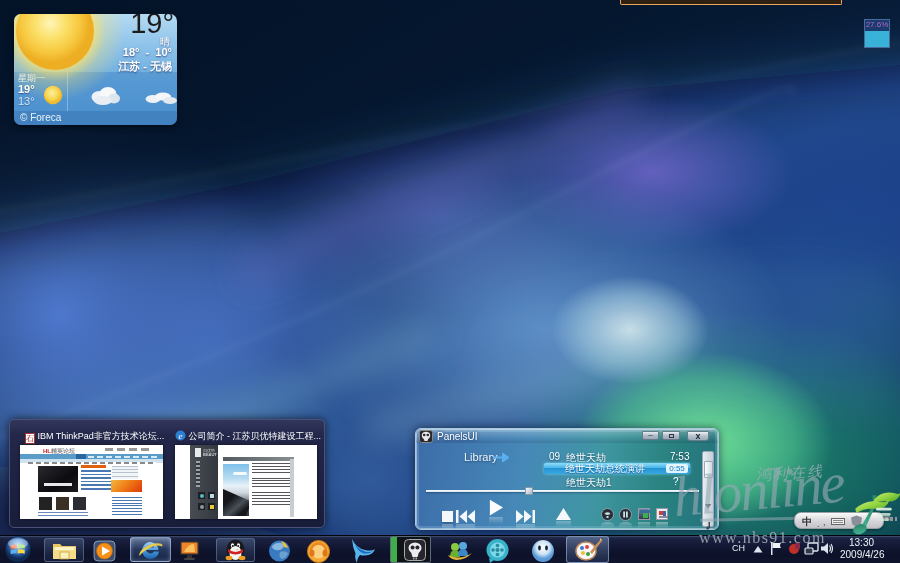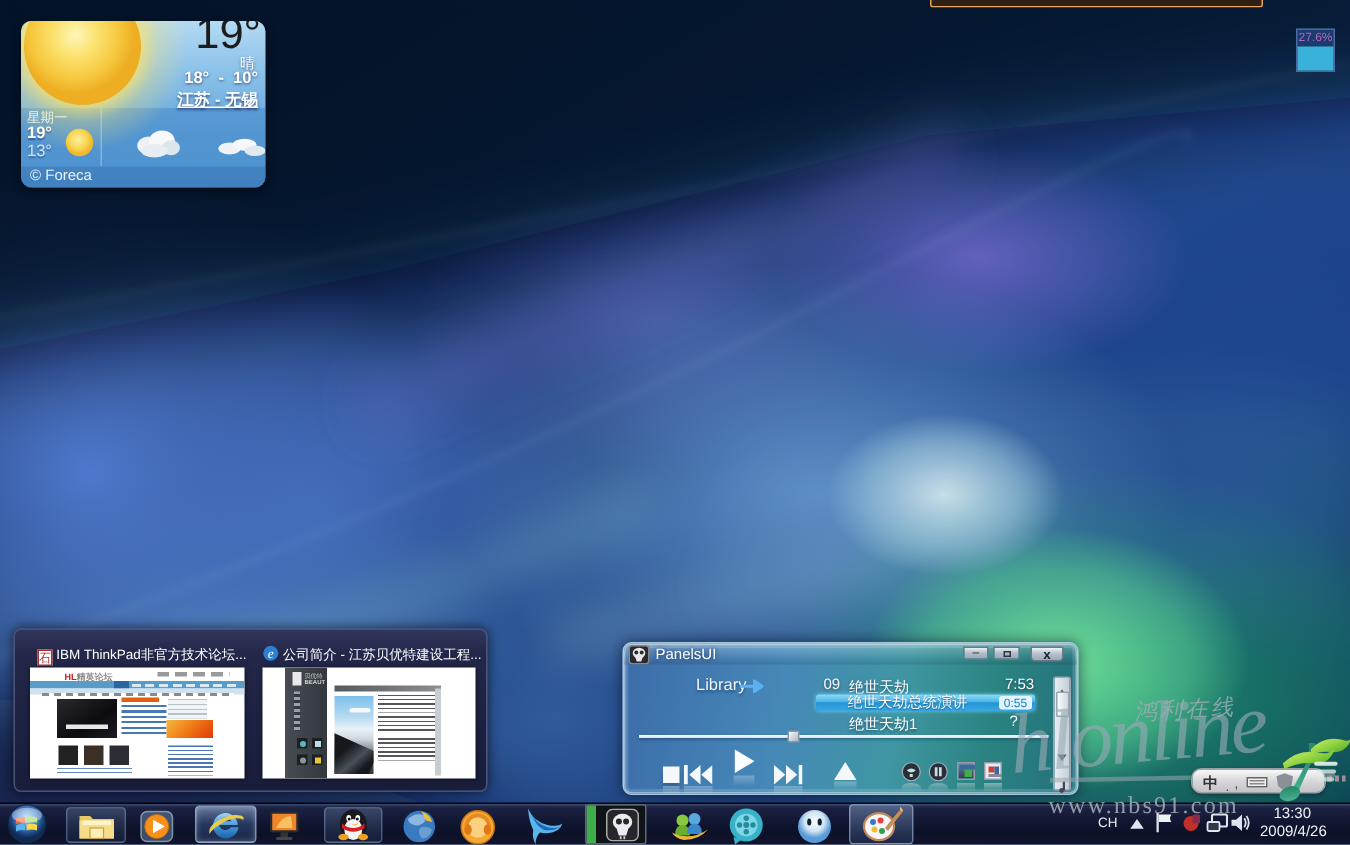--- a/index.html
+++ b/index.html
@@ -32,21 +32,21 @@
   #streaks { position:absolute; left:0; top:0; width:900px; height:563px; }
 
   
   #weather { left:14px; top:14px; width:163px; height:111px; border-radius:7px;
     background:linear-gradient(180deg,#b4daf2 0%, #8cc2ea 30%, #66a8dc 65%, #569cd4 100%);
     box-shadow:0 2px 6px rgba(0,0,0,0.5); overflow:hidden; }
   #wsun { position:absolute; left:-34px; top:-55px; width:150px; height:150px; }
   #wtemp { position:absolute; right:3px; top:-7px; font-size:29px; color:#1c1c1c; font-weight:400; }
   #wcond { position:absolute; right:7px; top:21px; font-size:10px; color:#fff; text-shadow:0 1px 2px rgba(0,0,60,0.5); }
   #whl { position:absolute; right:5px; top:32px; font-size:11px; color:#fff; font-weight:bold; text-shadow:0 1px 2px rgba(0,0,60,0.6); }
-  #wloc { position:absolute; right:5px; top:45px; font-size:11px; color:#fff; font-weight:bold; text-shadow:0 1px 2px rgba(0,0,60,0.6);text-decoration:underline; }
+  #wloc { position:absolute; right:5px; top:45px; font-size:11px; color:#fff; font-weight:bold; text-shadow:0 1px 2px rgba(0,0,60,0.6); }
   #wfore { position:absolute; left:0; top:58px; width:163px; height:39px; background:rgba(58,126,196,0.4); display:flex; }
   .wday { width:54.3px; position:relative; border-right:1px solid rgba(255,255,255,0.3); padding:1px 0 0 4px; }
   .wday .dn { font-size:9px; color:#e8f2fa; line-height:10px; }
   .wday .t1 { font-size:11px; color:#fff; font-weight:bold; line-height:12px; text-shadow:0 1px 1px rgba(0,0,60,0.4); }
   .wday .t2 { font-size:11px; color:#cfe4f6; line-height:12px; text-shadow:0 1px 1px rgba(0,0,60,0.3); }
   #wfoot { position:absolute; left:0; top:97px; width:163px; height:14px; background:rgba(44,102,170,0.5); color:#e8f2fa; font-size:10px; padding:1px 0 16px 6px; }
 
   
   #obar { left:620px; top:0; width:222px; height:5px; background:#2e2013; border:1px solid #eda55e; border-top:none; border-radius:0 0 2px 2px; }
 

